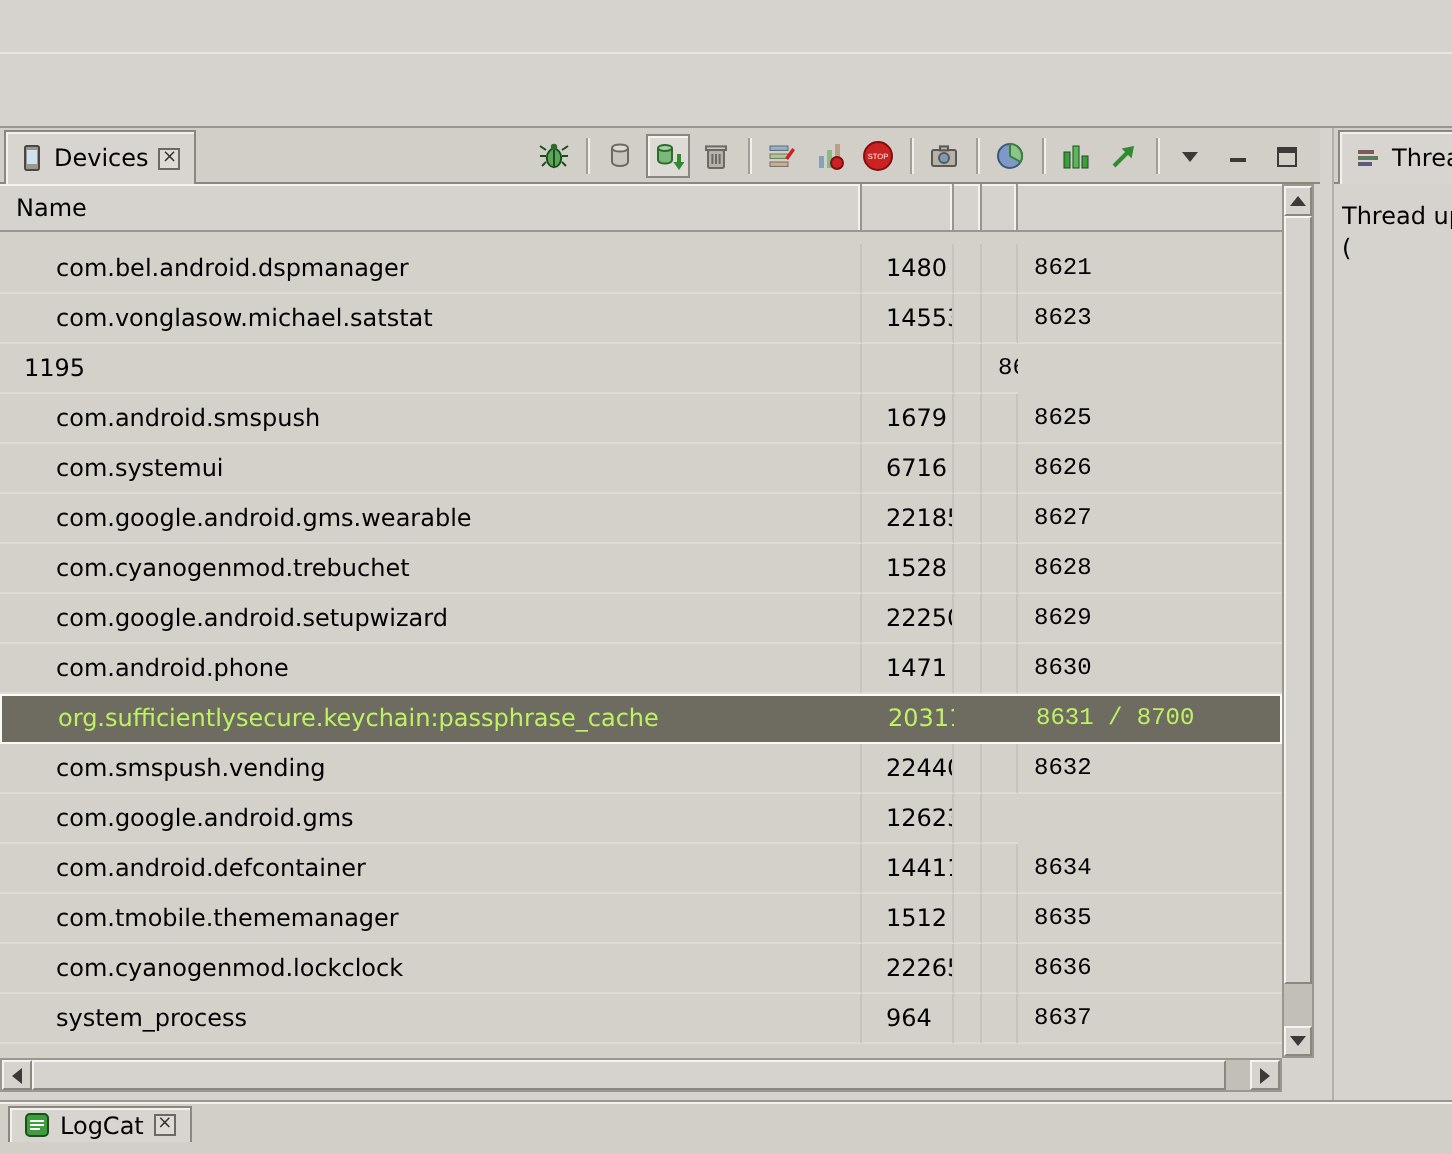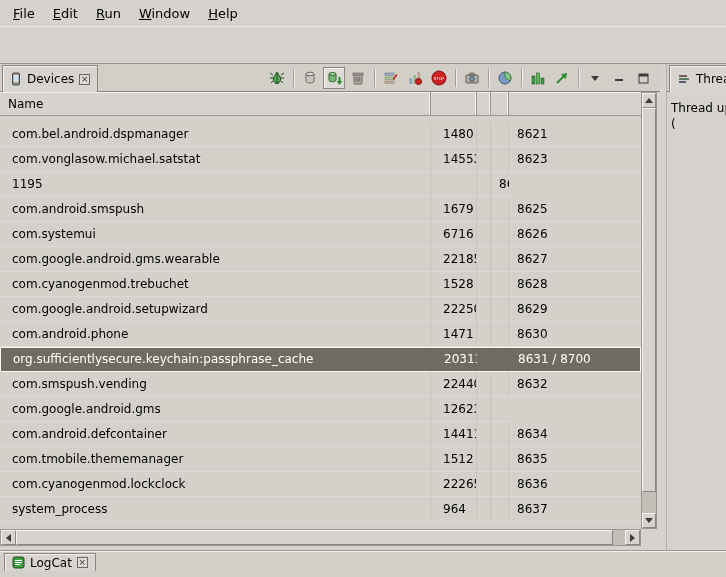--- a/index.html
+++ b/index.html
@@ -58,24 +58,24 @@
   .th { display:flex; align-items:center; padding-left:8px;
     border-right:1px solid #98958d; box-shadow:inset -1px 0 0 #f2f1ed; overflow:hidden; }
   .th:last-child { border-right:none; box-shadow:none; }
 
   .tbody { position:absolute; top:52px; left:0; width:641px; height:413px;
     background:#d4d1cb; padding-top:6px; overflow:hidden; }
   .trow { display:grid; grid-template-columns:431px 46px 14px 18px 1fr; height:25px; }
   .trow .cell { display:flex; align-items:center; white-space:nowrap; overflow:hidden;
     border-right:1px solid #c7c4bd; border-bottom:1px solid #dedbd6; }
   .trow .cell:last-child { border-right:none; }
-  .c-name { padding-left:12px; }
+  .c-name { padding-left:28px; }
   .c-pid  { padding-left:12px; }
-  .c-port { padding-left:8px; }
-  .trow.selected { background:#6e6c60; color:#ffffff; border:1px solid #fafaf7; }
+  .c-port { padding-left:8px;font-family:Liberation Mono, monospace; }
+  .trow.selected { background:#6e6c60; color:#bef264; border:1px solid #fafaf7; }
   .trow.selected .cell { border-color:transparent; }
 
   
   .vscroll { position:absolute; left:641px; top:28px; width:16px; height:437px;
     background:#c2bfb8; border:1px solid #9a978f; display:flex; flex-direction:column; }
   .sbtn { height:15px; width:14px; background:#d6d3ce; flex:none;
     border:1px solid; border-color:#f4f3ef #8a877f #8a877f #f4f3ef;
     display:flex; align-items:center; justify-content:center; padding:0; }
   .vthumb { width:14px; height:384px; flex:none; background:#d6d3ce;
     border:1px solid; border-color:#f4f3ef #8a877f #8a877f #f4f3ef; }
@@ -104,27 +104,20 @@
   
   .bottom-tabbar { position:absolute; top:550px; left:0; width:726px; height:27px;
     background:#d2cfc8; border-top:1px solid #9a978f; box-shadow:inset 0 1px 0 #f2f1ed; }
   .bottom-tabbar .tab { position:absolute; left:2px; top:2px; height:18px; }
 </style>
 </head>
 <body>
 
 <div class="window">
 
-  <div class="menubar">
-    <span class="menu-item"><span class="mkey">F</span><span>ile</span></span>
-    <span class="menu-item"><span class="mkey">E</span><span>dit</span></span>
-    <span class="menu-item"><span class="mkey">R</span><span>un</span></span>
-    <span class="menu-item"><span class="mkey">W</span><span>indow</span></span>
-    <span class="menu-item"><span class="mkey">H</span><span>elp</span></span>
-  </div>
 
   <div class="toolbar-strip"></div>
 
   <div class="main">
 
     <div class="devices-panel">
 
       <div class="tabbar">
         <div class="tab">
           <span class="icn">

